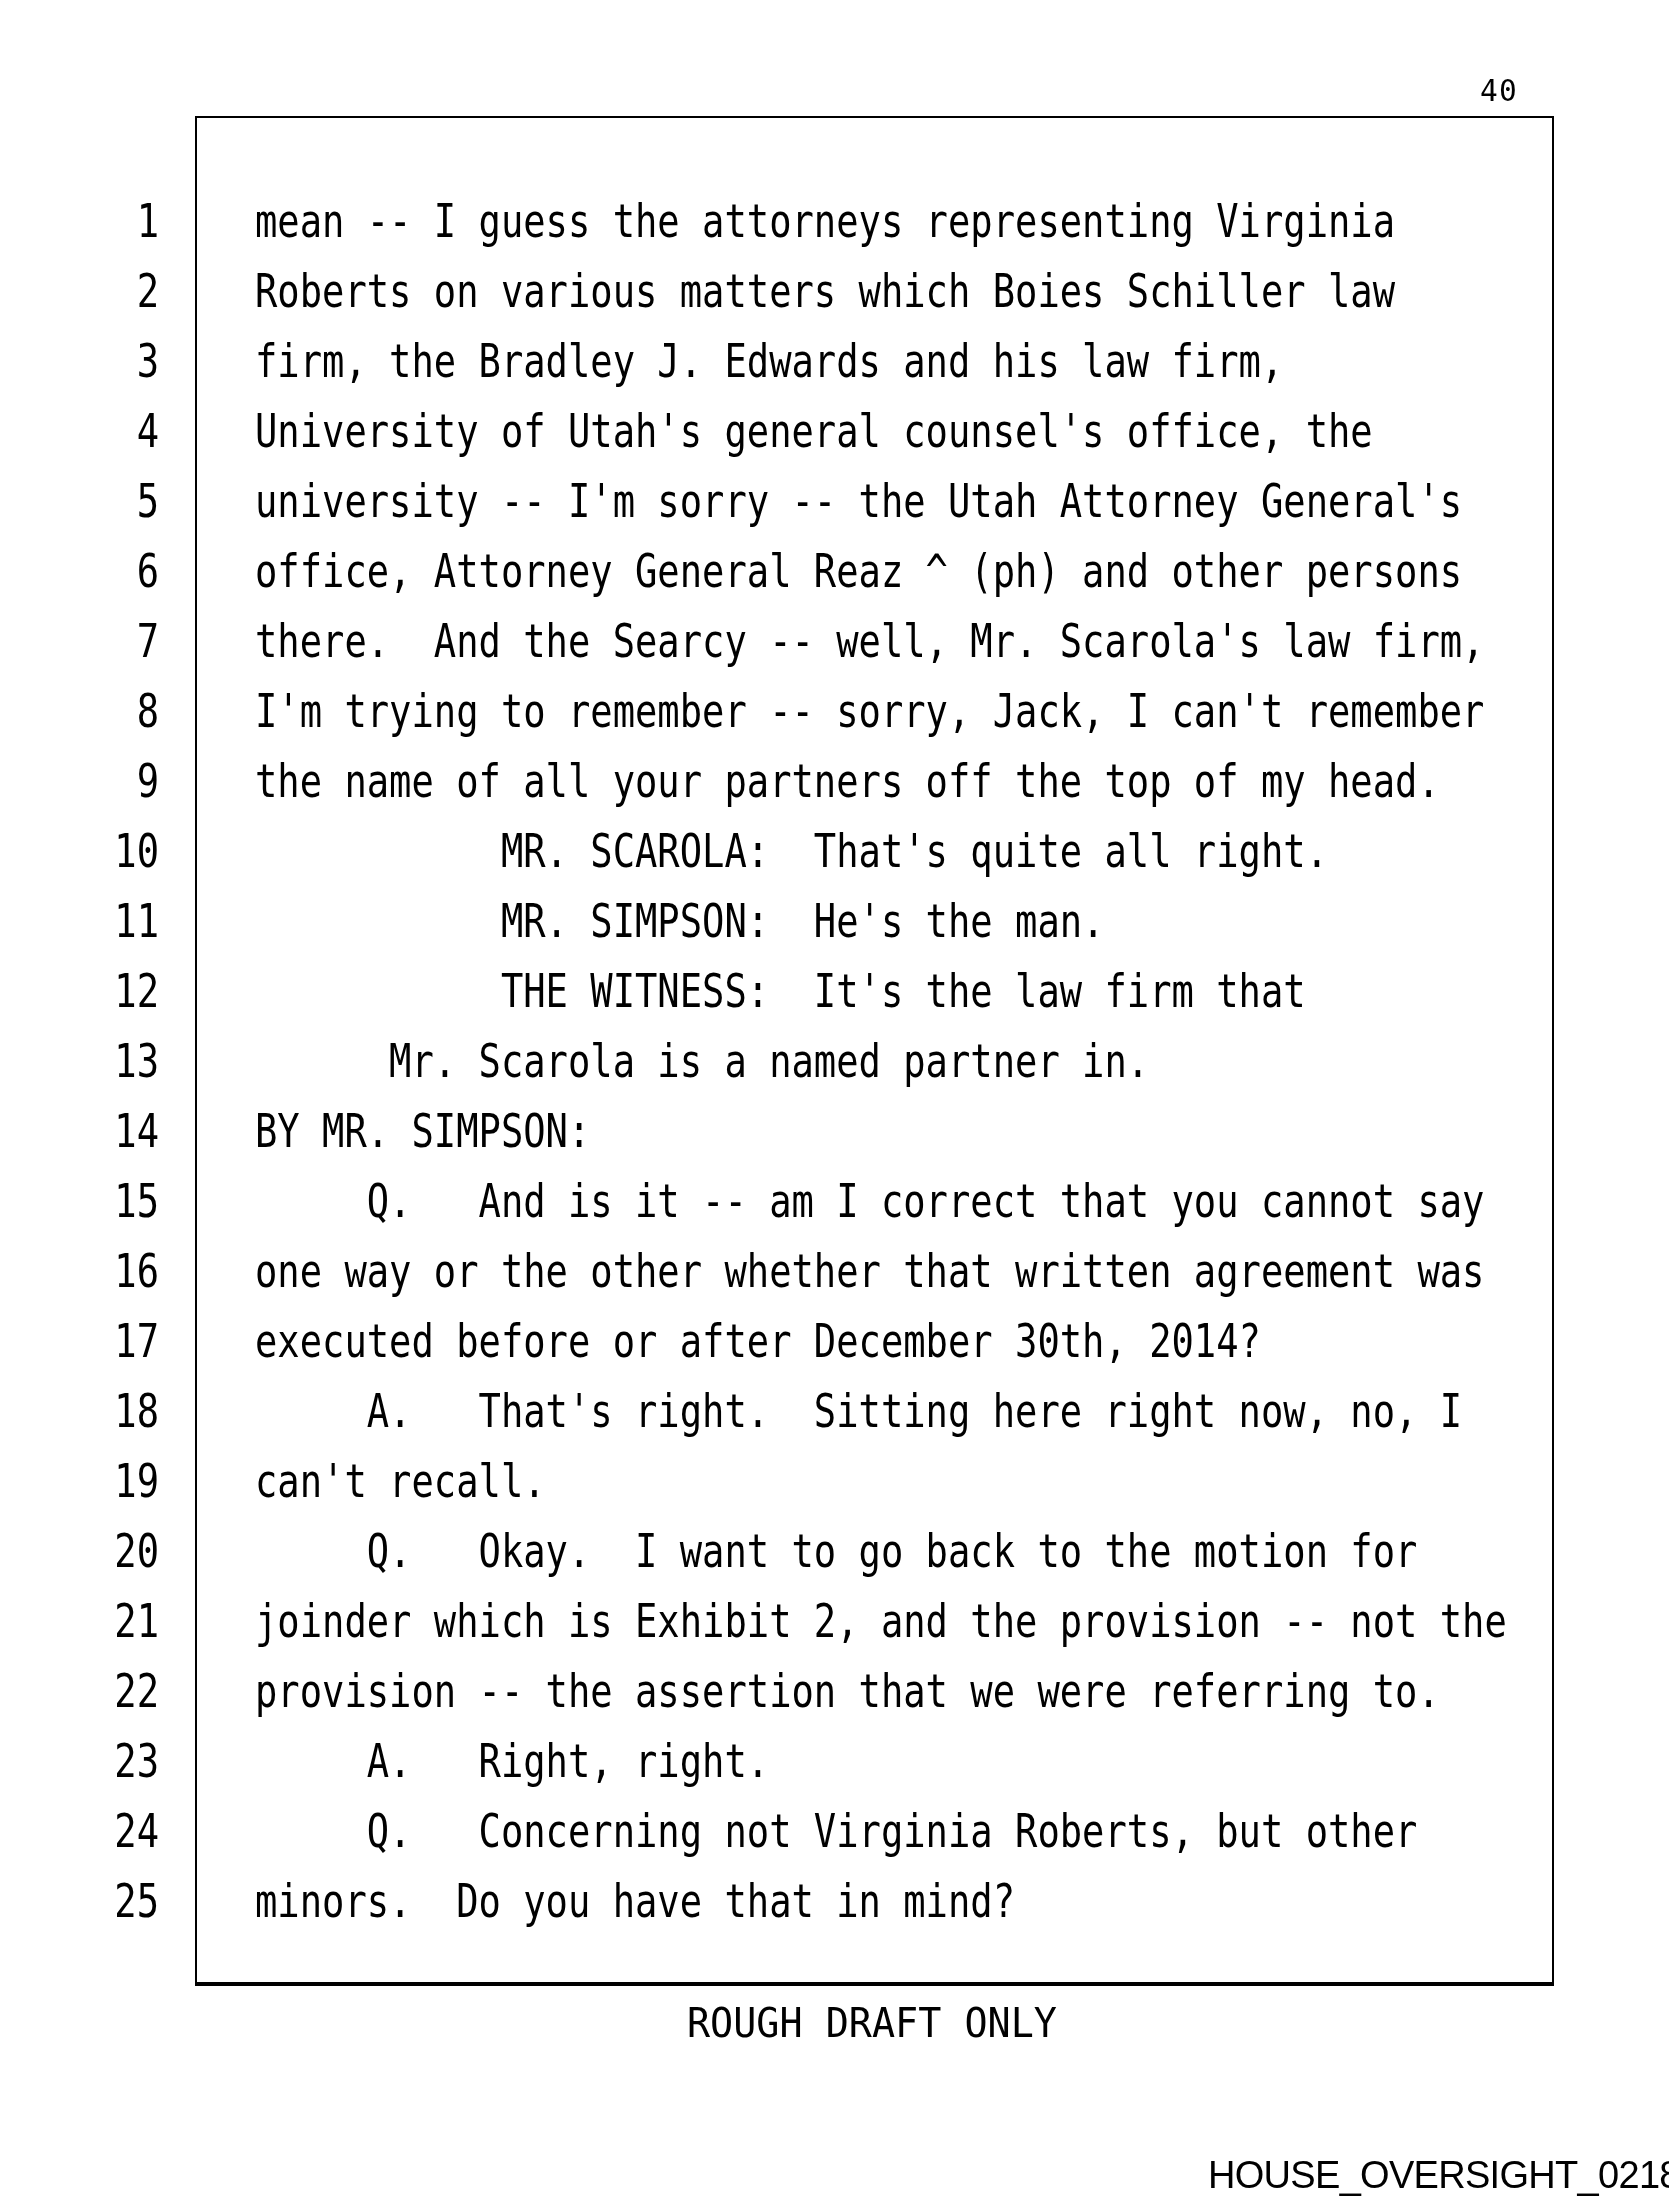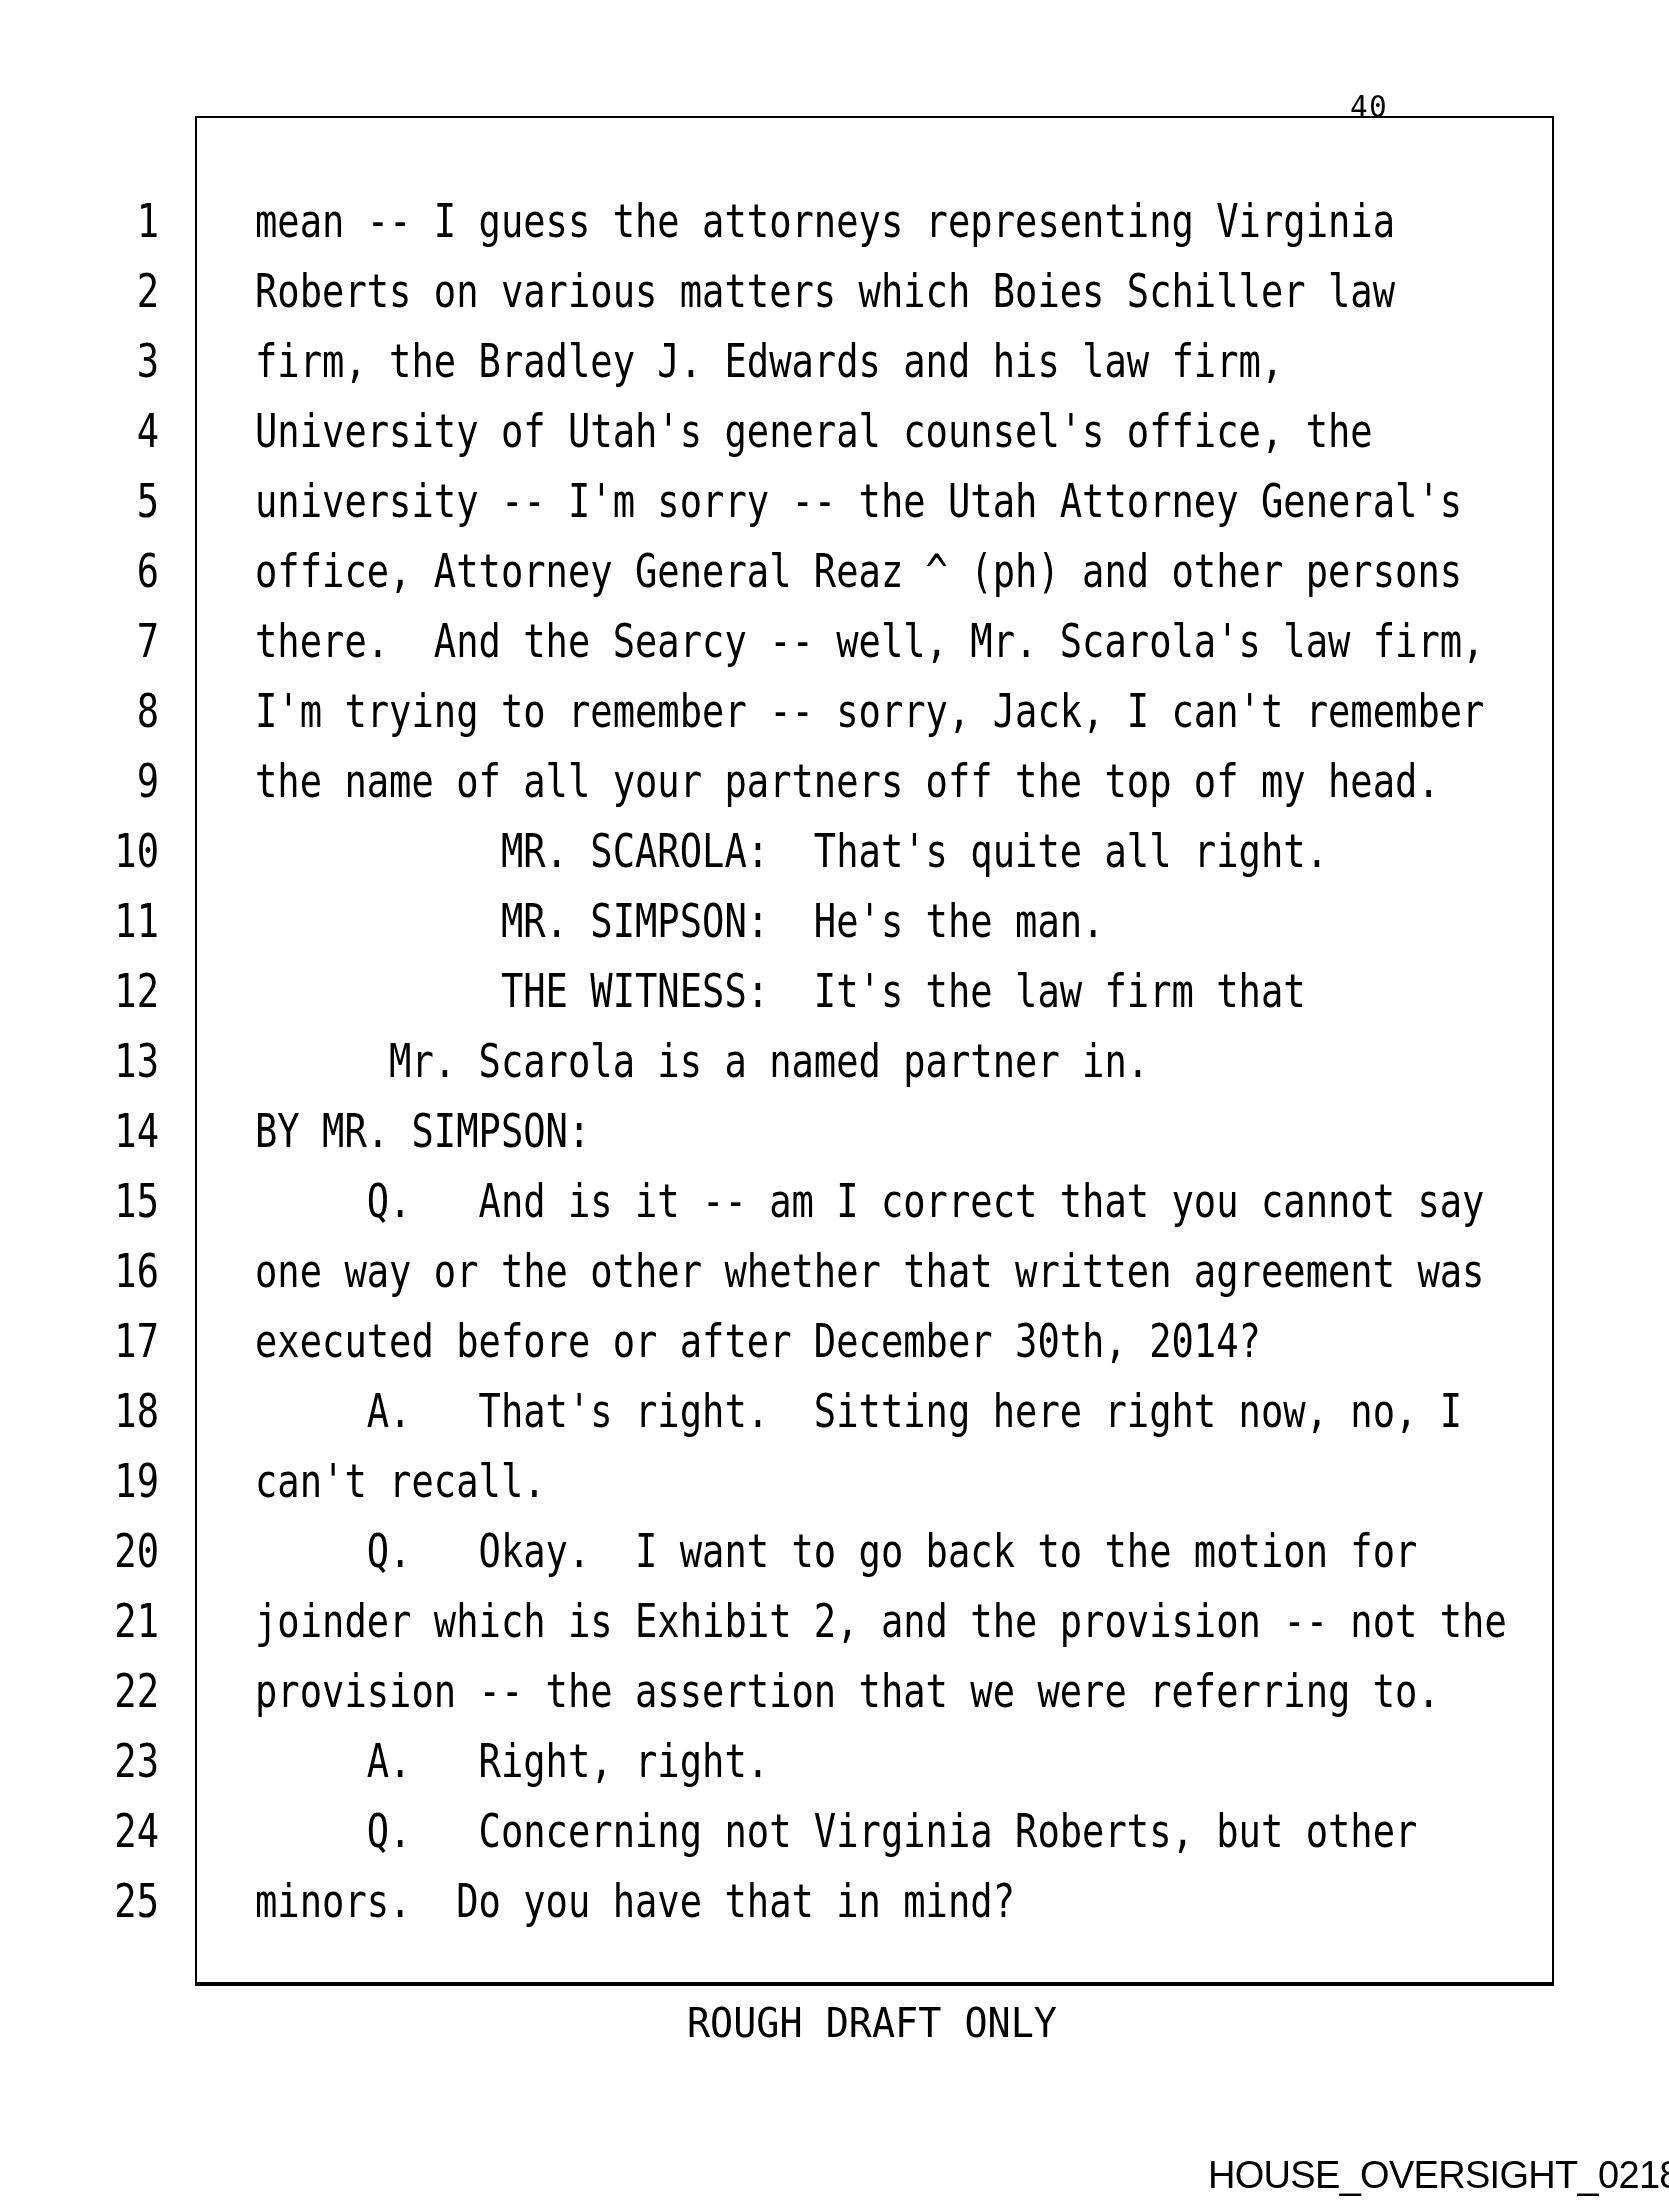--- a/index.html
+++ b/index.html
@@ -43,26 +43,25 @@
   }
   .body-lines {
     position: absolute;
     left: 255px;
     top: 186px;
     transform: scaleX(0.79);
     transform-origin: 0 0;
   }
   .page-number {
     position: absolute;
-    left: 1350px;
+    left: 1480px;
     top: 75px;
     font-size: 29.5px;
     line-height: 1.15;
     letter-spacing: 1.3px;
-    margin-top: 16px;
   }
   .rough-draft {
     position: absolute;
     left: 687px;
     top: 2002px;
     font-size: 40px;
     line-height: 1.05;
     transform: scaleX(0.96);
     transform-origin: 0 0;
   }

